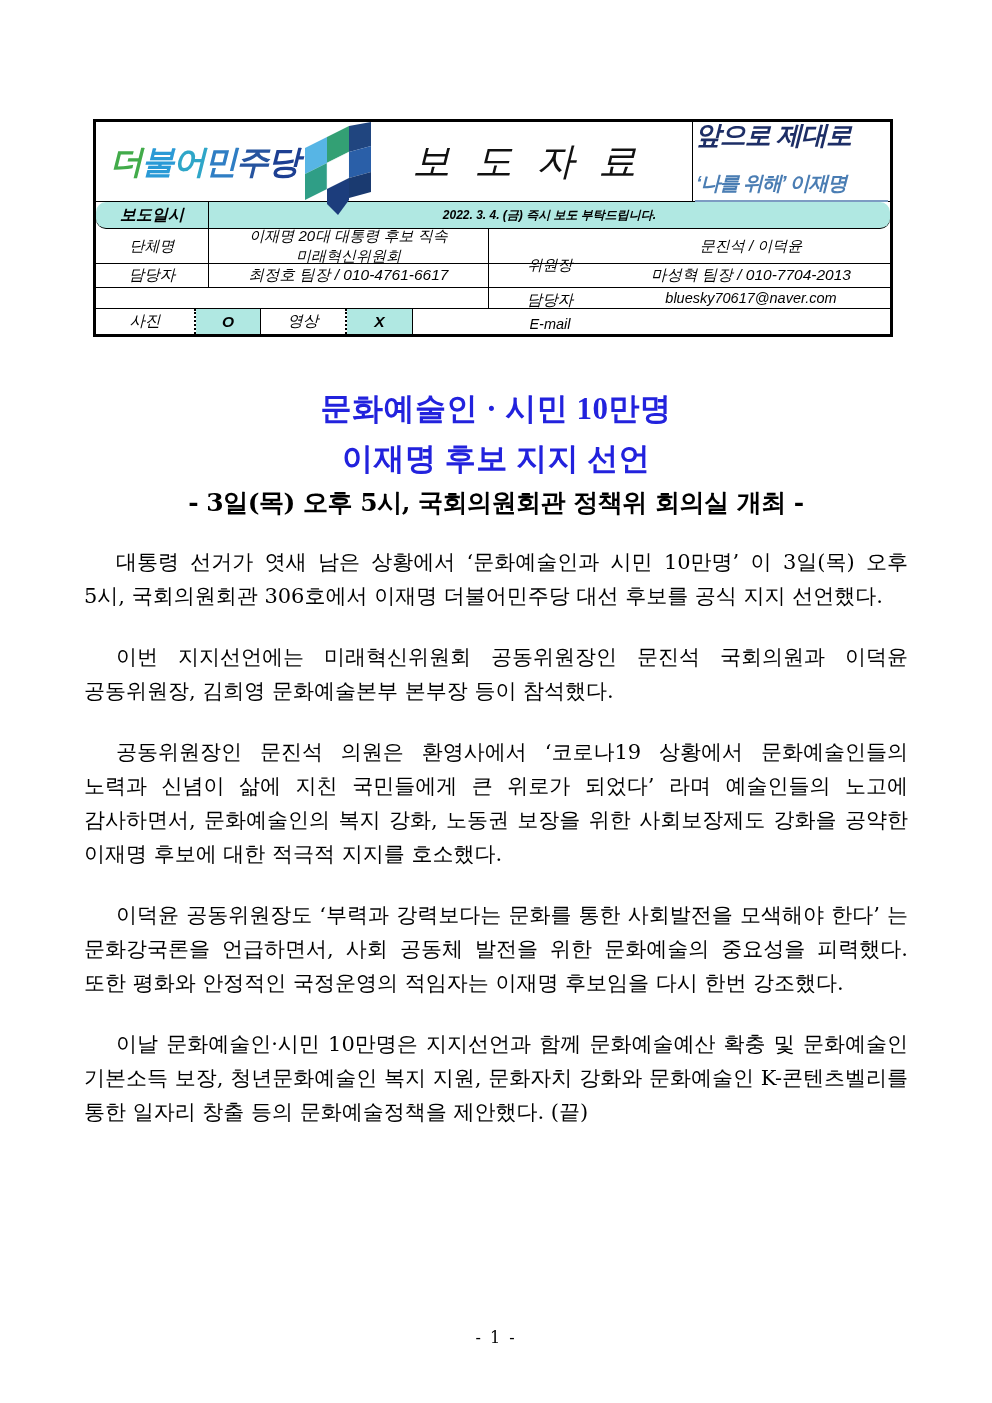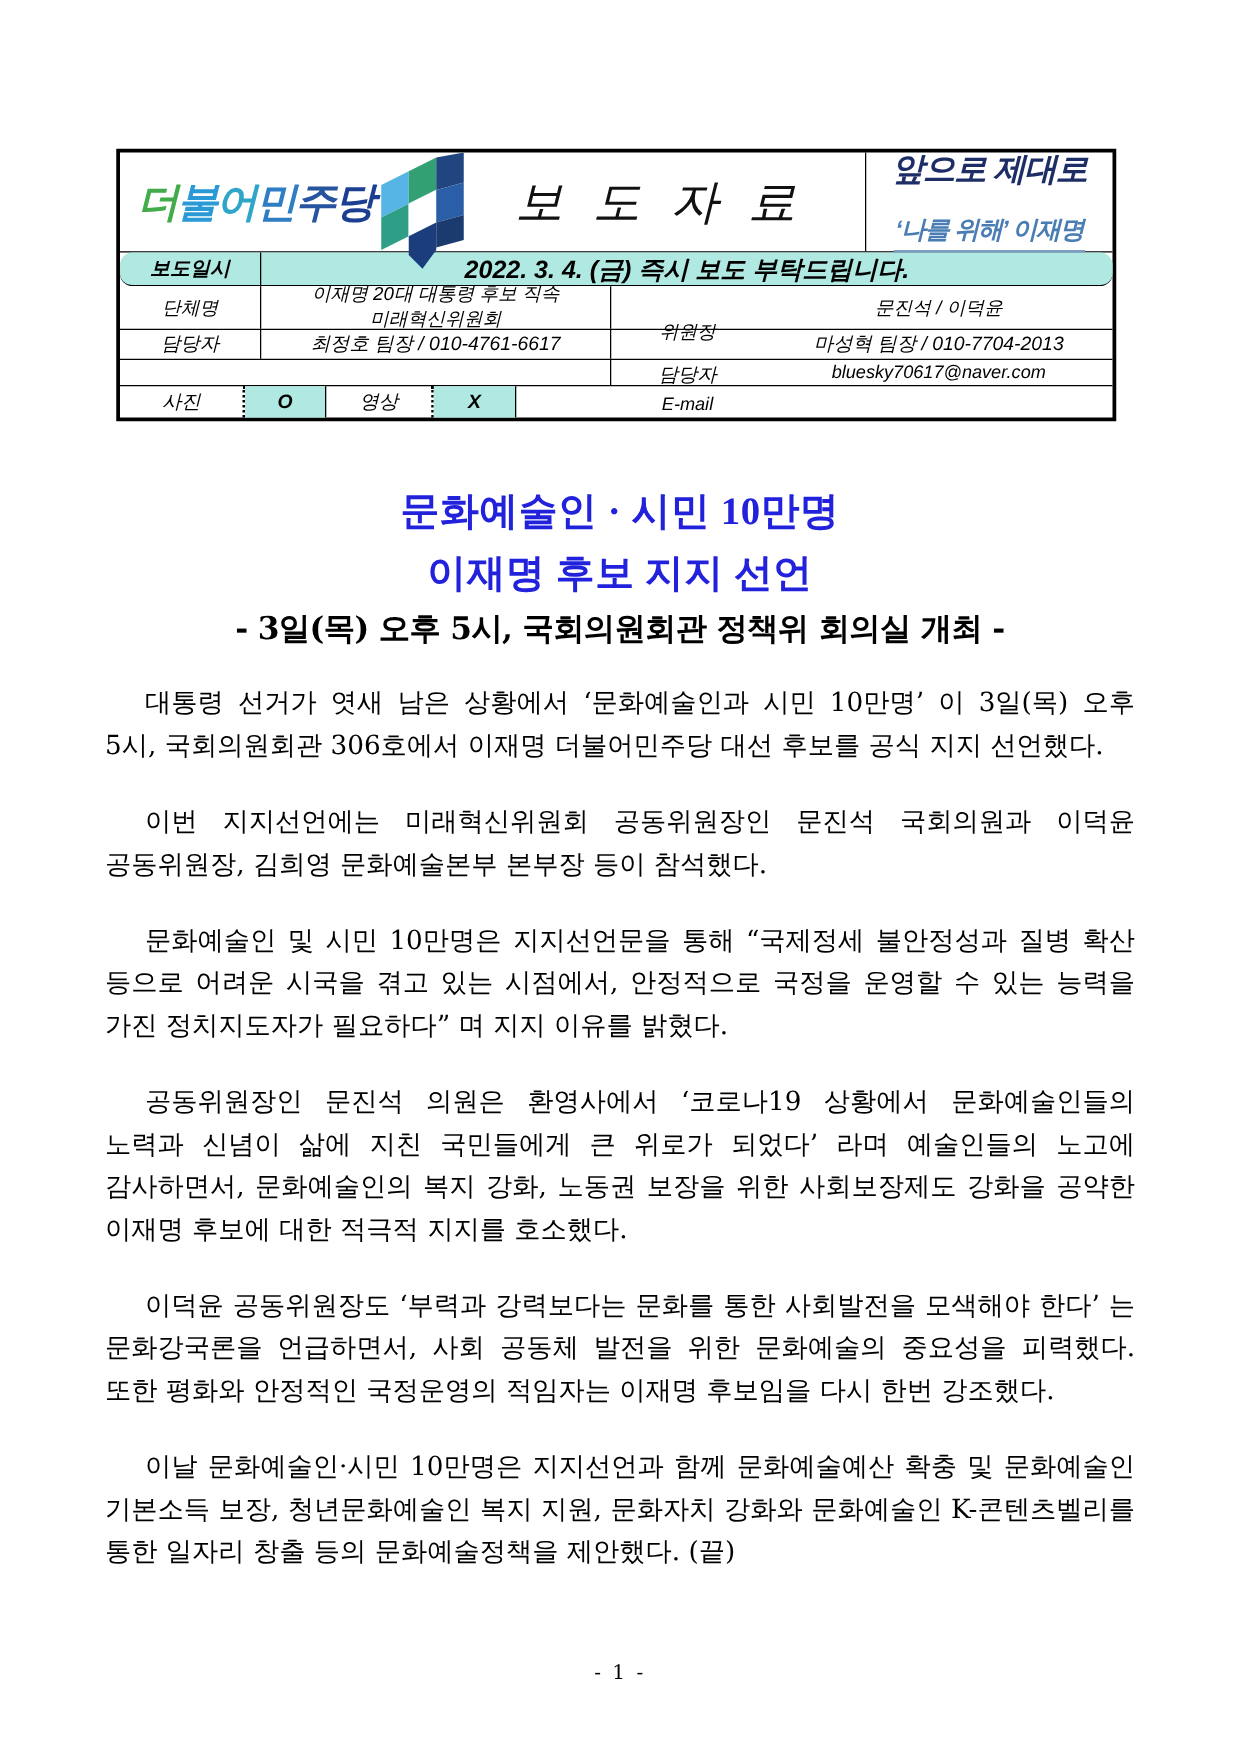--- a/index.html
+++ b/index.html
@@ -26,31 +26,31 @@
   .logo-wrap { display:flex; align-items:center; padding-left:14px; overflow:visible; }
   .logo-text { font-size:33px; font-weight:bold; letter-spacing:-1.5px; line-height:1; white-space:nowrap; }
   .flag { position:relative; top:8px; left:2px; z-index:5; }
   .press-title {
     flex:1; display:flex; align-items:center; justify-content:center;
     font-family:"DejaVu Serif", serif; font-size:38px; letter-spacing:6px;
     color:#111; white-space:nowrap; padding-right:8px;
   }
   .slogan-cell {
     width:198px; border-left:1.6px solid #000;
-    display:flex; flex-direction:column; align-items:center; justify-content:center;
+    display:flex; flex-direction:column; justify-content:center;
     padding:4px 2px;
   }
   .slogan-1 { font-size:26px; font-weight:bold; letter-spacing:-1px; line-height:1.15; white-space:nowrap; }
   .slogan-2 { font-size:20px; font-weight:bold; letter-spacing:-1px; white-space:nowrap;
               border-bottom:2px solid #7d9cc3; padding:1px 1px 3px; margin-top:18px; }
 
   
   .date-band { height:27px; }
   .date-band .lab { width:113px; font-size:16px; font-weight:bold; }
-  .date-band .val { flex:1; font-size:20px; font-weight:bold; }
+  .date-band .val { flex:1; font-size:12px; font-weight:bold; }
 
   
   .c1 { width:113px; } .c2 { width:280px; } .c3 { width:123px;margin-top:36px; } .c4 { flex:1; }
   .c12 { width:393px; }
   .r-org { height:35px; font-size:15px; }
   .r-org .two-line { white-space:pre-line; line-height:1.35; }
   .r-mgr { height:24px; font-size:15.5px; }
   .r-mail { height:21px; font-size:14.5px; }
 
   
@@ -154,21 +154,20 @@
 
   <div class="headline" style="color: rgb(34, 34, 221);">
     <span class="hl-line">문화예술인 · 시민 10만명</span>
     <span class="hl-line">이재명 후보 지지 선언</span>
   </div>
   <div class="head-sub">- 3일(목) 오후 5시, 국회의원회관 정책위 회의실 개최 -</div>
 
   <div class="body-text">
     <p>대통령 선거가 엿새 남은 상황에서 ‘문화예술인과 시민 10만명’ 이 3일(목) 오후 5시, 국회의원회관 306호에서 이재명 더불어민주당 대선 후보를 공식 지지 선언했다.</p>
     <p>이번 지지선언에는 미래혁신위원회 공동위원장인 문진석 국회의원과 이덕윤 공동위원장, 김희영 문화예술본부 본부장 등이 참석했다.</p>
-    <p>문화예술인 및 시민 10만명은 지지선언문을 통해 “국제정세 불안정성과 질병 확산 등으로 어려운 시국을 겪고 있는 시점에서, 안정적으로 국정을 운영할 수 있는 능력을 가진 정치지도자가 필요하다” 며 지지 이유를 밝혔다.</p>
     <p>공동위원장인 문진석 의원은 환영사에서 ‘코로나19 상황에서 문화예술인들의 노력과 신념이 삶에 지친 국민들에게 큰 위로가 되었다’ 라며 예술인들의 노고에 감사하면서, 문화예술인의 복지 강화, 노동권 보장을 위한 사회보장제도 강화을 공약한 이재명 후보에 대한 적극적 지지를 호소했다.</p>
     <p>이덕윤 공동위원장도 ‘부력과 강력보다는 문화를 통한 사회발전을 모색해야 한다’ 는 문화강국론을 언급하면서, 사회 공동체 발전을 위한 문화예술의 중요성을 피력했다. 또한 평화와 안정적인 국정운영의 적임자는 이재명 후보임을 다시 한번 강조했다.</p>
     <p>이날 문화예술인·시민 10만명은 지지선언과 함께 문화예술예산 확충 및 문화예술인 기본소득 보장, 청년문화예술인 복지 지원, 문화자치 강화와 문화예술인 K-콘텐츠벨리를 통한 일자리 창출 등의 문화예술정책을 제안했다. (끝)</p>
   </div>
 
   <div class="footer">- 1 -</div>
 
 </div>
 
 </body></html>

